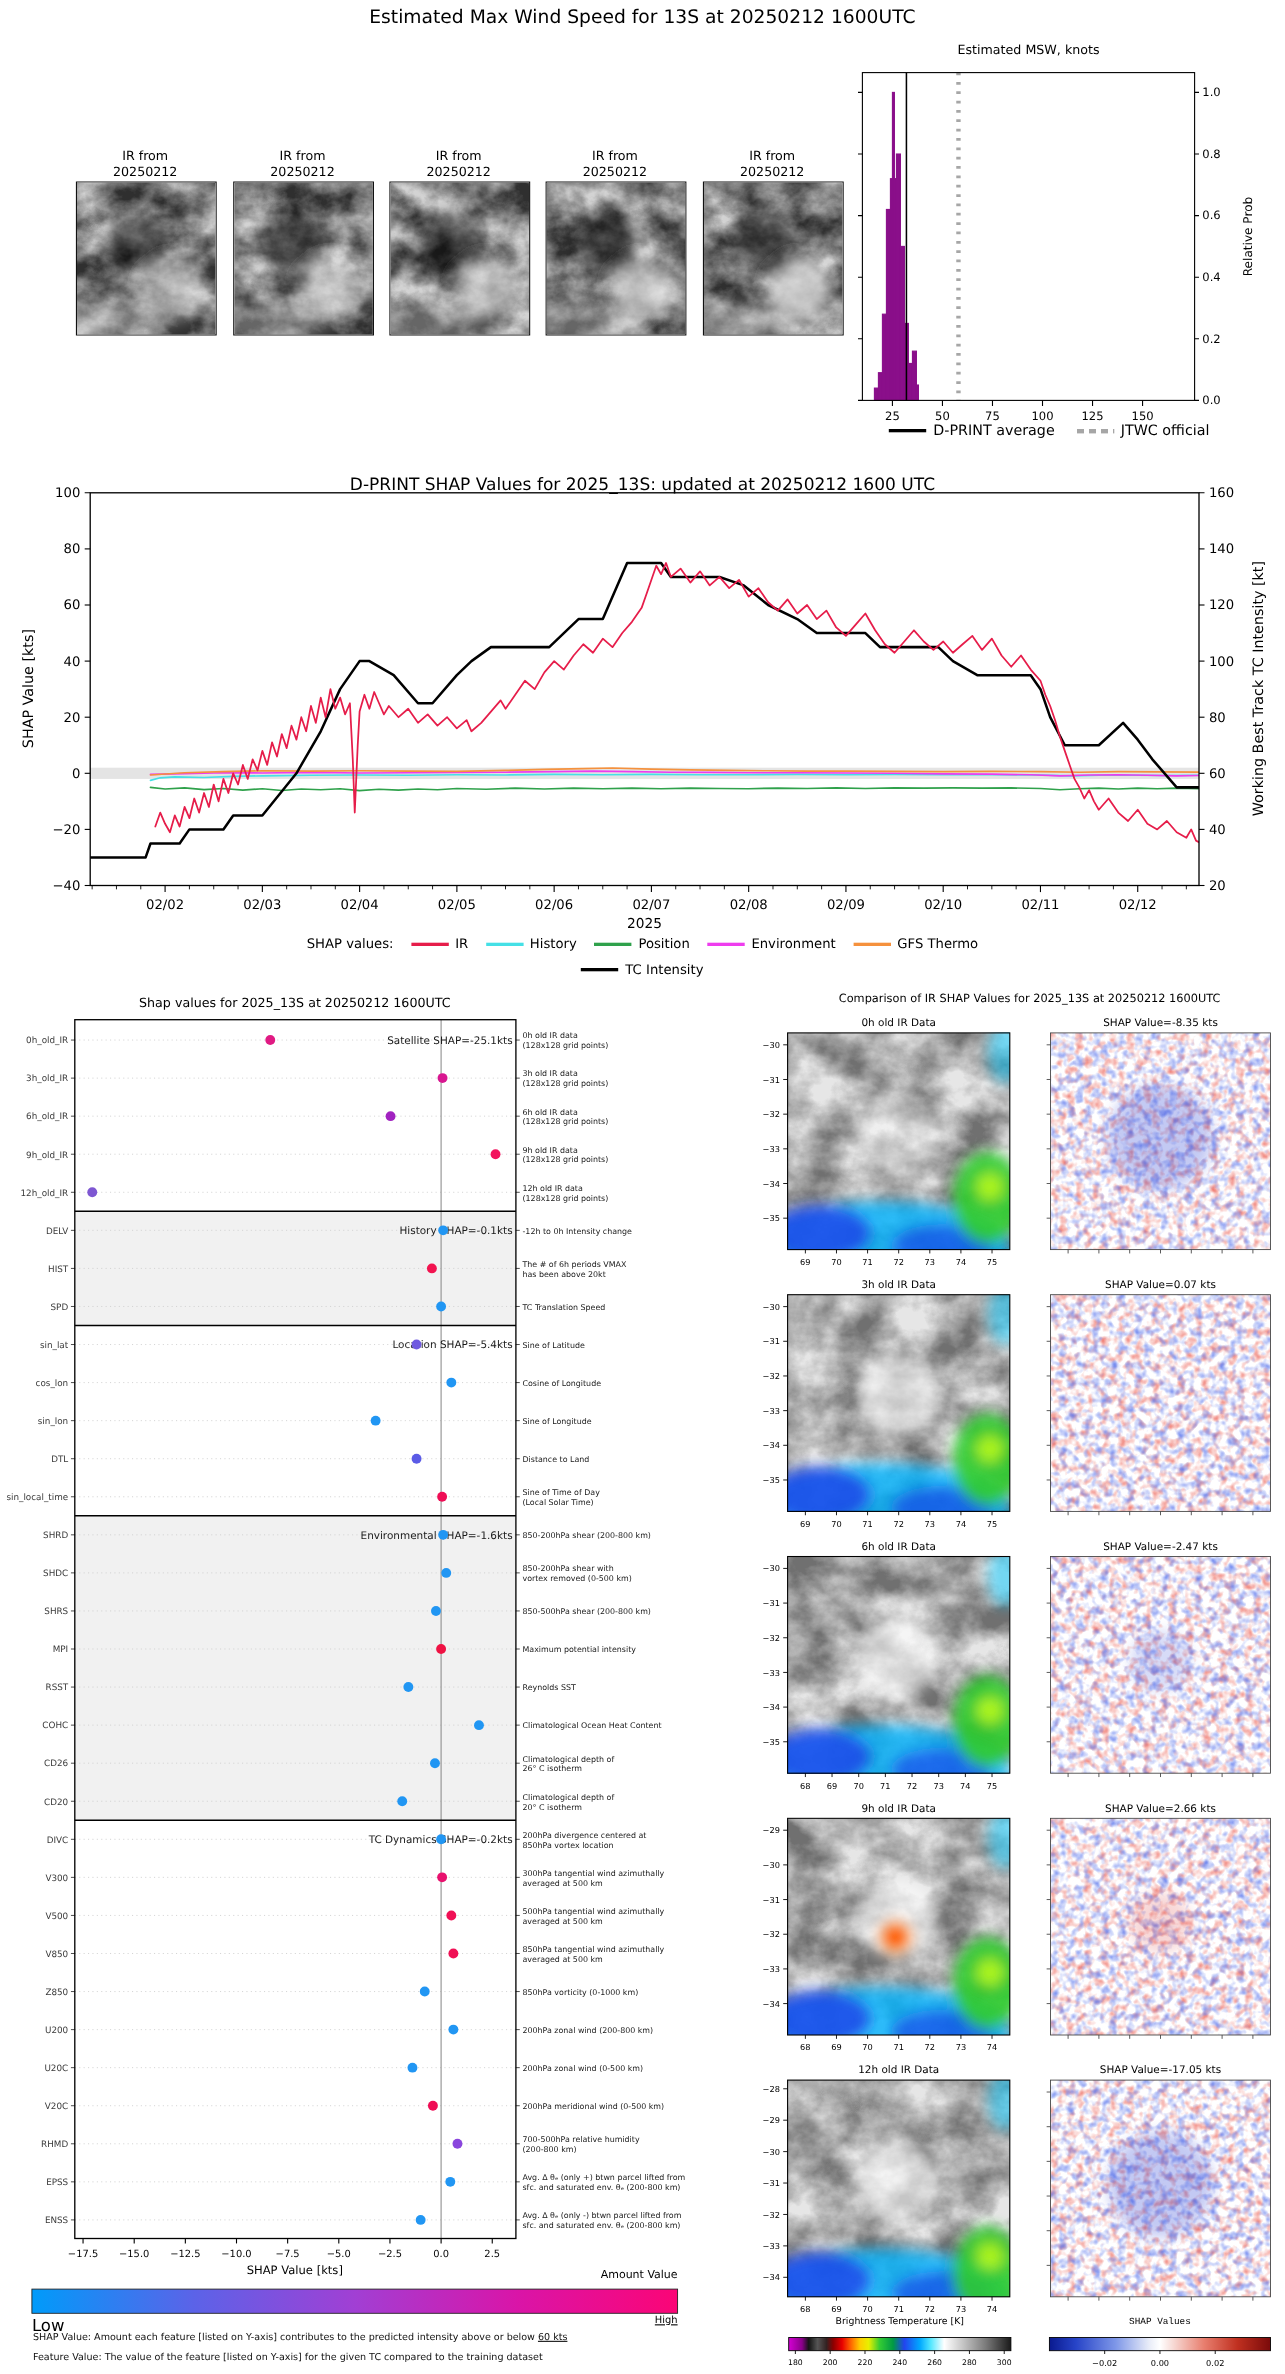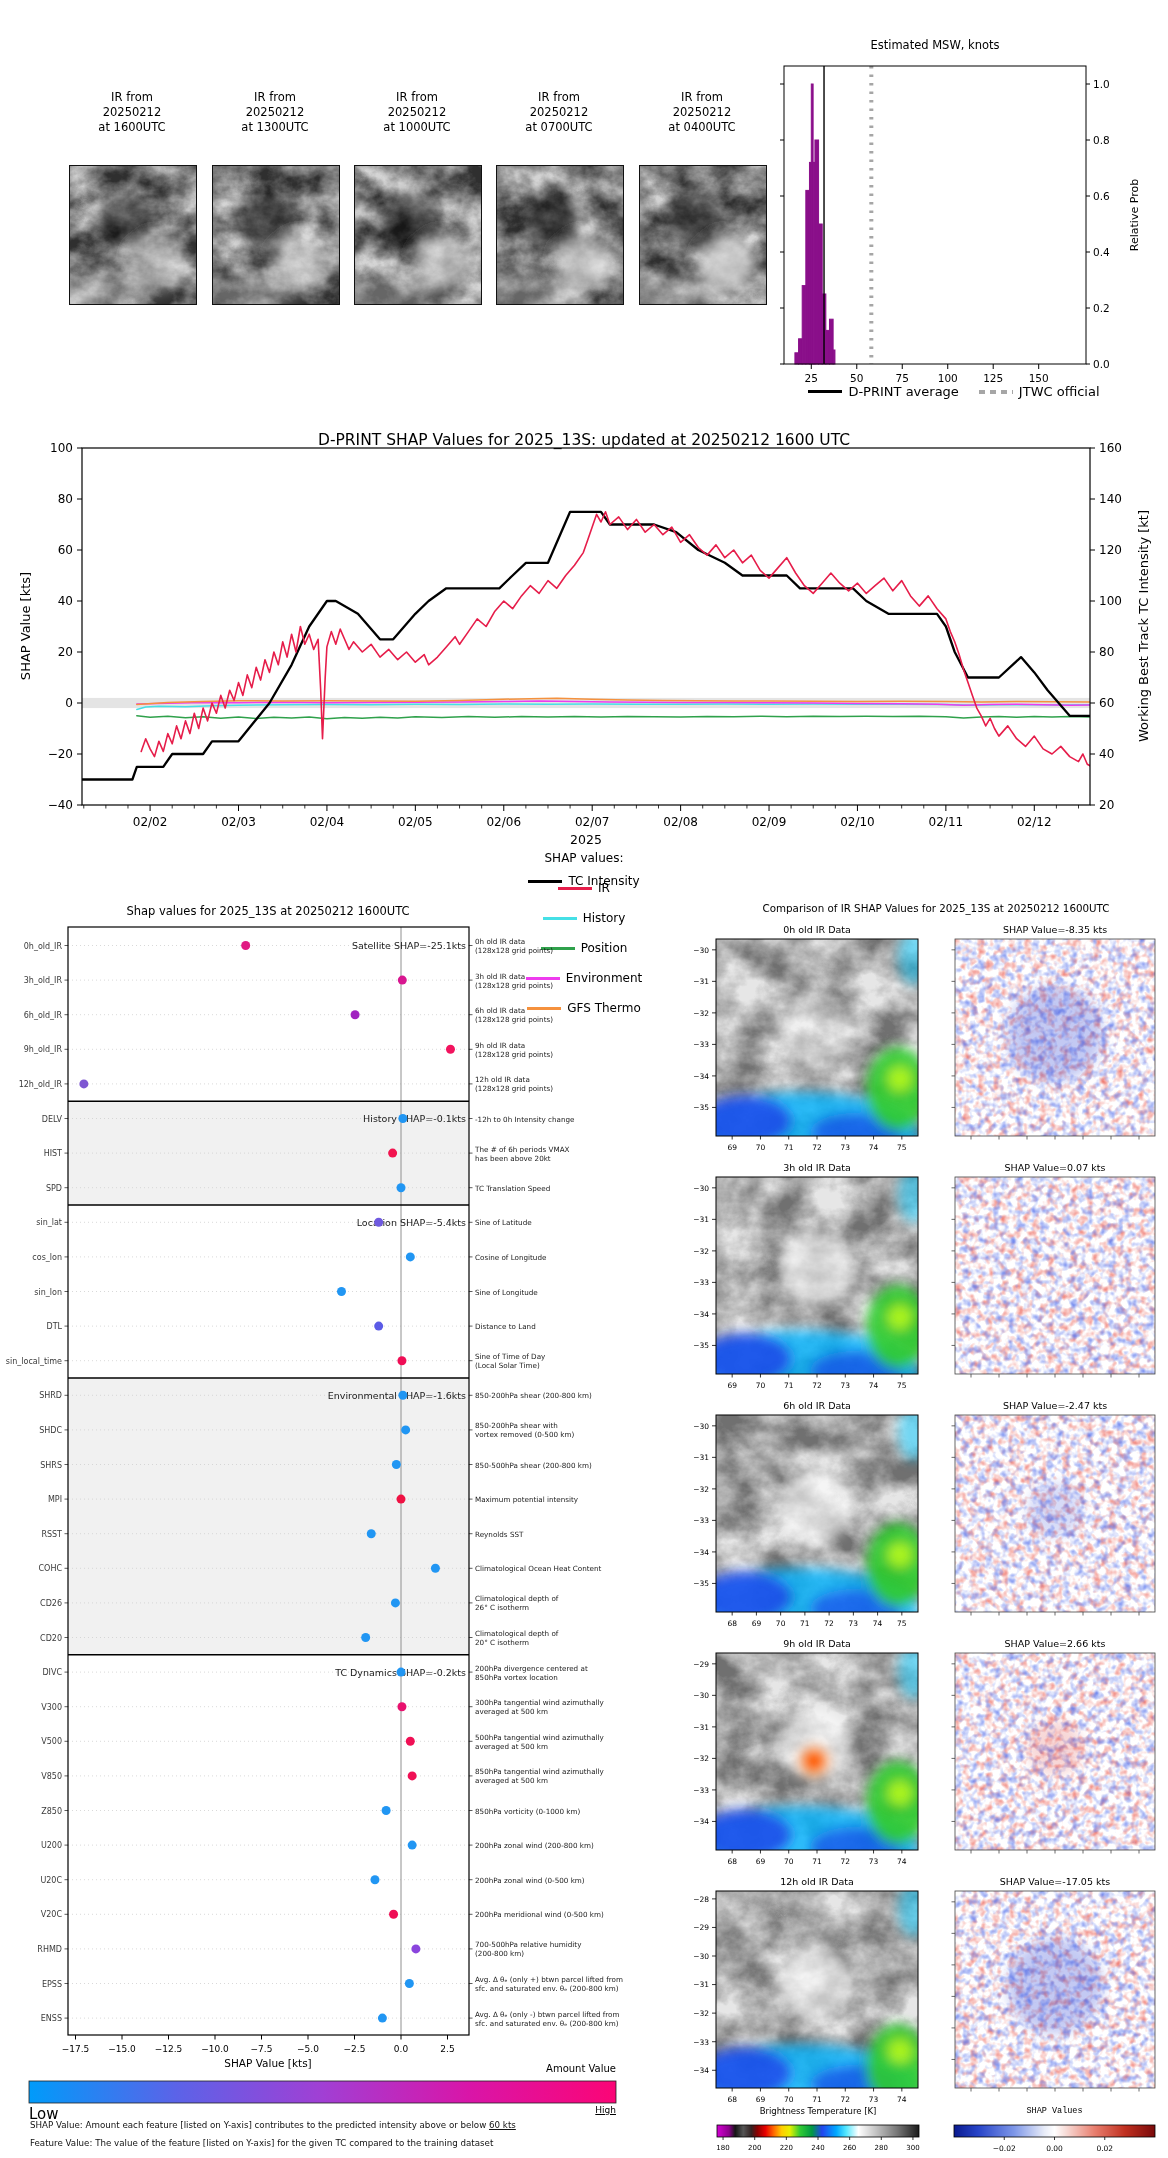--- a/index.html
+++ b/index.html
@@ -6,42 +6,43 @@
   #fig{position:relative;width:1168px;height:2158px;background:#fff;
        font-family:"DejaVu Sans",sans-serif;color:#000;overflow:hidden;}
   .abs{position:absolute;}
   .ctr{text-align:center;}
   svg text{font-family:"DejaVu Sans",sans-serif;}
   #main-title{top:6px;left:0;width:1168px;font-size:17px;}
   #hist-title{left:784px;top:38px;width:302px;font-size:11.5px;}
   #ts-title{top:431px;left:0;width:1168px;font-size:15.5px;}
   #dp-title{left:48px;top:904px;width:440px;font-size:11.5px;}
   #cmp-title{left:716px;top:902px;width:440px;font-size:10.3px;}
-  .thumb-label{font-size:11.5px;line-height:1.3;text-align:center;}
+  .thumb-label{font-size:11.5px;line-height:1.3;text-align:center;margin-top:44px;}
   .legend-row{position:absolute;display:flex;justify-content:center;align-items:center;
               gap:16px;font-size:12px;}
   .leg-item{display:flex;align-items:center;gap:6px;white-space:nowrap;}
   .leg-line{display:inline-block;width:34px;height:0;border-top:3px solid #000;}
   .leg-dash{display:inline-block;width:34px;height:4px;
             background:repeating-linear-gradient(90deg,#a6a6a6 0 6px,transparent 6px 11px);}
   #hist-legend{left:740px;top:384px;width:428px;font-size:13px;gap:20px;}
-  #ts-legend1{left:0;top:851px;width:1168px;flex-direction:column;}
+  #ts-legend1{left:0;top:851px;width:1168px;}
   #ts-legend2{left:0;top:874px;width:1168px;}
   #fv-title{left:416px;top:2063px;width:200px;text-align:right;font-size:10px;}
   #fv-low{left:29px;top:2105px;font-size:15px;}
   #fv-high{left:516px;top:2105px;width:100px;text-align:right;font-size:9px;text-decoration:underline;}
   #bt-title{left:717px;top:2106px;width:202px;text-align:center;font-size:8.5px;}
   #sv-title{left:954px;top:2106px;width:201px;text-align:center;font-size:8.5px;font-family:Liberation Mono, monospace;}
   .footnote{left:30px;font-size:8.7px;color:#111;}
   .ul{text-decoration:underline;}
 </style>
 </head>
 <body>
 
 <div id="fig">
+  <div id="main-title" class="abs ctr">Estimated Max Wind Speed for 13S at 20250212 1600UTC</div>
   <div id="thumbs" class="abs" style="left:0;top:0;width:0;height:0;"></div>
 
   <div id="hist-title" class="abs ctr">Estimated MSW, knots</div>
   <div id="hist-legend" class="legend-row">
       <span class="leg-item">
         <span class="leg-line" style="border-top-color: rgb(0, 0, 0);"></span>
         <span>D-PRINT average</span>
       </span>
       <span class="leg-item">
         <span class="leg-dash"></span>

